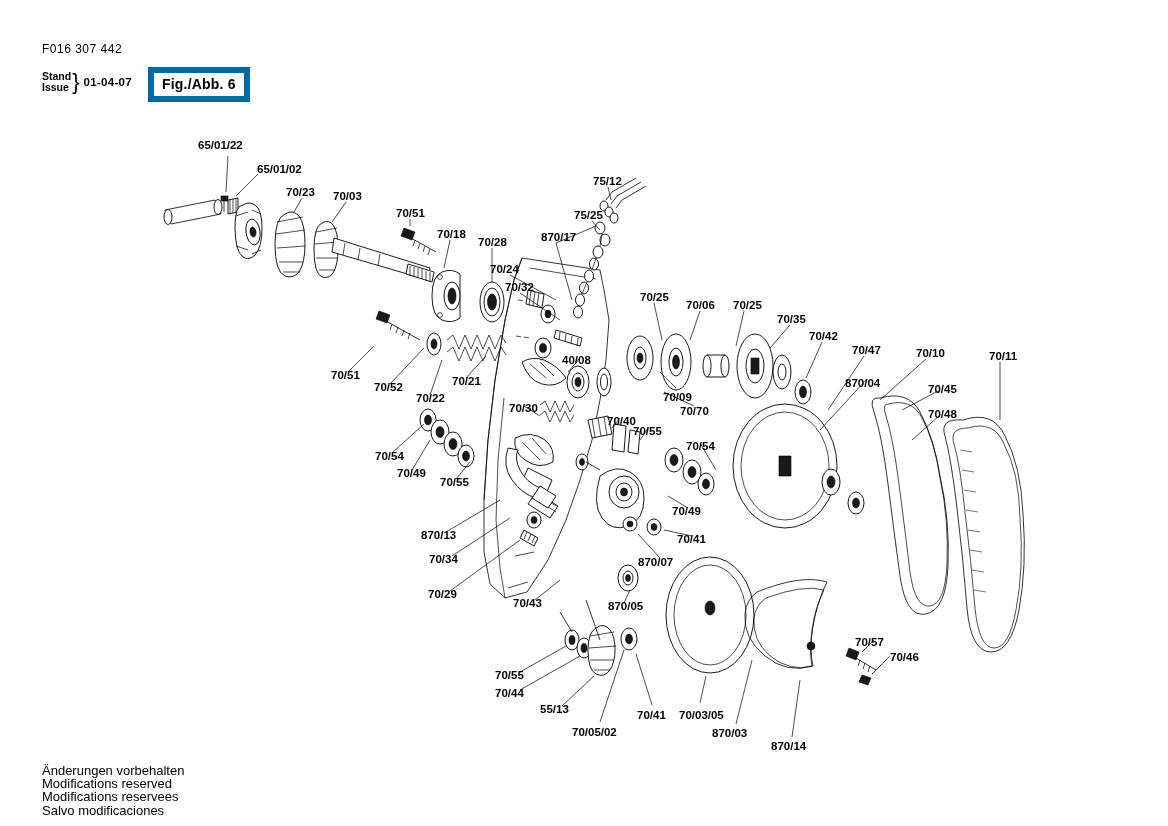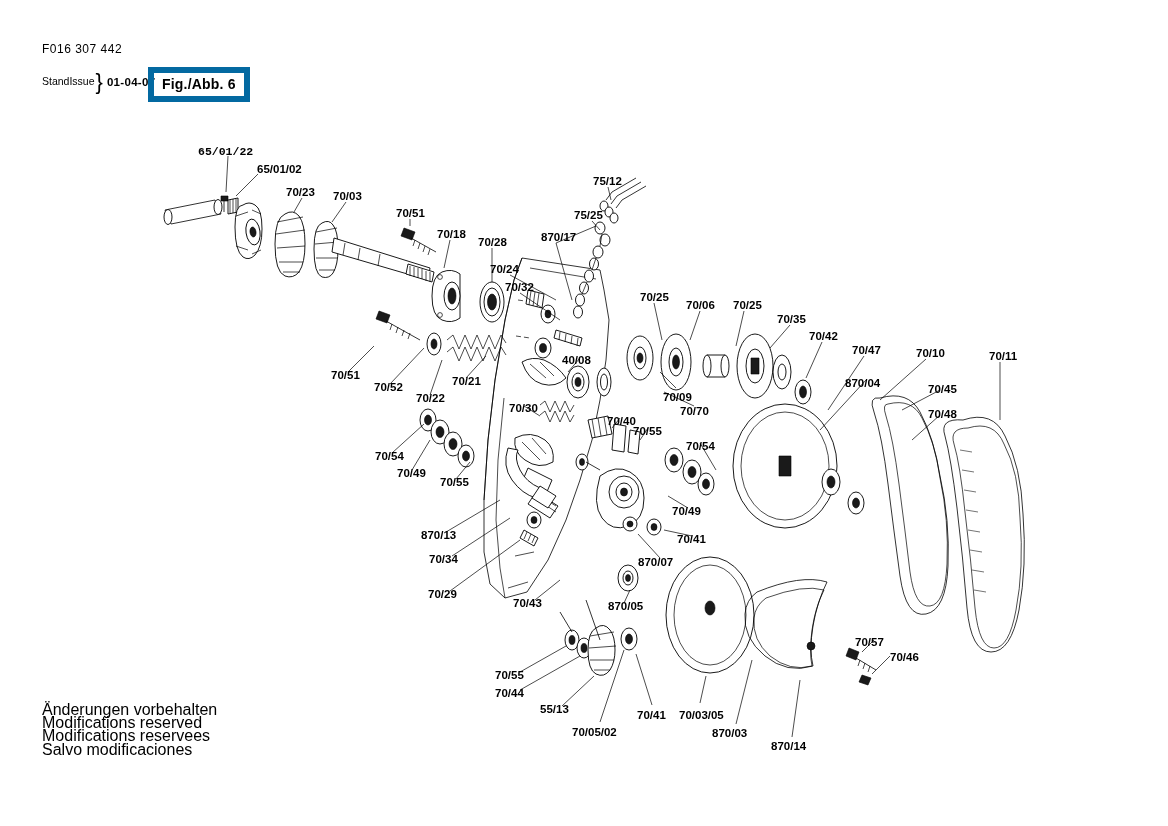--- a/index.html
+++ b/index.html
@@ -42,23 +42,24 @@
   #stand-block {
     position: absolute;
     left: 42px;
     top: 68px;
     display: flex;
     align-items: center;
     height: 28px;
   }
   #stand-labels {
     display: flex;
+    flex-direction: column;
     font-size: 10.5px;
     line-height: 11.5px;
-    font-weight: normal;
+    font-weight: bold;
   }
   #brace {
     font-size: 22px;
     line-height: 22px;
     margin: 0 2px 0 1px;
     font-weight: normal;
   }
   #stand-date {
     font-size: 11.5px;
     font-weight: bold;
@@ -71,22 +72,22 @@
     top: 67px;
     border: 6px solid #0369a1;
     padding: 3px 8px 4px 8px;
     font-size: 14px;
     font-weight: bold;
     letter-spacing: 0.2px;
   }
   #footer {
     position: absolute;
     left: 42px;
-    top: 703px;
-    font-size: 16px;
+    top: 764px;
+    font-size: 13px;
     line-height: 13.2px;
     font-weight: normal;
   }
   #footer div { white-space: nowrap; }
   svg#art {
     position: absolute;
     left: 0; top: 0;
     width: 1168px;
     height: 826px;
     pointer-events: none;
@@ -422,21 +423,21 @@
       <path d="M652 705 L636 654"></path>
       <path d="M700 703 L706 676"></path>
       <path d="M736 724 L752 660"></path>
       <path d="M792 737 L800 680"></path>
       <path d="M874 640 L862 652"></path>
       <path d="M890 656 L872 674"></path>
     </g>
   </svg>
 
   <div id="callout-layer">
-      <div class="part-no" style="left: 198px; top: 145px; font-family: Liberation Mono, monospace;">65/01/22</div>
+      <div class="part-no" style="left: 198px; top: 139px;">65/01/22</div>
       <div class="part-no" style="left: 233px; top: 163px; margin-left: 24px;">65/01/02</div>
       <div class="part-no" style="left: 286px; top: 186px;">70/23</div>
       <div class="part-no" style="left: 333px; top: 190px;">70/03</div>
       <div class="part-no" style="left: 396px; top: 207px;">70/51</div>
       <div class="part-no" style="left: 437px; top: 228px;">70/18</div>
       <div class="part-no" style="left: 478px; top: 236px;">70/28</div>
       <div class="part-no" style="left: 541px; top: 231px;">870/17</div>
       <div class="part-no" style="left: 593px; top: 175px;">75/12</div>
       <div class="part-no" style="left: 574px; top: 209px;">75/25</div>
       <div class="part-no" style="left: 490px; top: 263px;">70/24</div>

